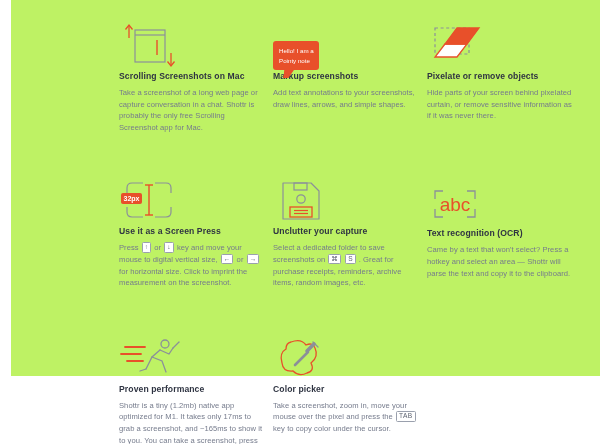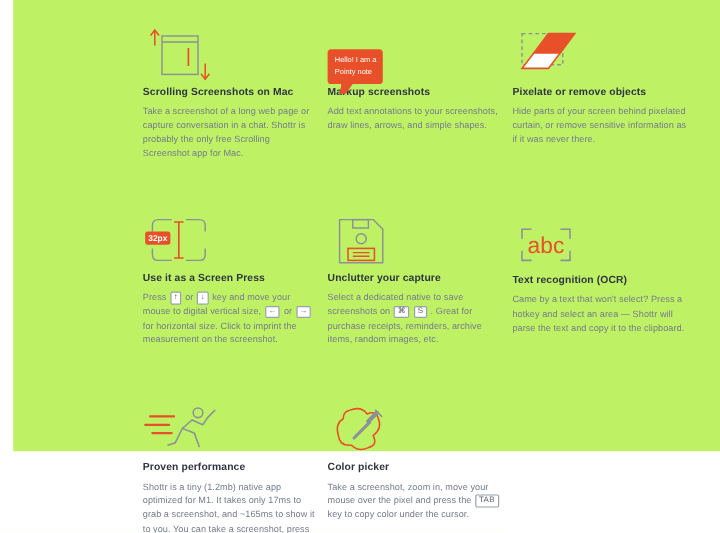--- a/index.html
+++ b/index.html
@@ -175,21 +175,21 @@
         <svg class="ico" width="60" height="48" viewBox="0 0 60 48" xmlns="http://www.w3.org/2000/svg">
           <path d="M10 6 L38 6 L46 14 L46 42 L10 42 Z" fill="none" stroke="#8b9099" stroke-width="1.2" stroke-linejoin="round"></path>
           <rect x="21" y="6" width="13" height="7" fill="none" stroke="#8b9099" stroke-width="1.2"></rect>
           <circle cx="28" cy="22" r="4.2" fill="none" stroke="#8b9099" stroke-width="1.2"></circle>
           <rect x="17" y="30" width="22" height="10" fill="none" stroke="#e8502a" stroke-width="1.3"></rect>
           <line x1="21" y1="33.5" x2="35" y2="33.5" stroke="#e8502a" stroke-width="1.2"></line>
           <line x1="21" y1="36.5" x2="35" y2="36.5" stroke="#e8502a" stroke-width="1.2"></line>
         </svg>
       </div>
       <p class="card-title">Unclutter your capture</p>
-      <p class="card-body"><span>Select a dedicated native to save screenshots on </span><span class="kbd">⌘</span><span> </span><span class="kbd">S</span><span> . Great for purchase receipts, reminders, archive items, random images, etc.</span></p>
+      <p class="card-body"><span>Select a dedicated folder to save screenshots on </span><span class="kbd">⌘</span><span> </span><span class="kbd">S</span><span> . Great for purchase receipts, reminders, archive items, random images, etc.</span></p>
     </div>
 
 
     <div class="card r3">
       <div class="icon-box">
         <svg class="ico" width="64" height="48" viewBox="0 0 64 48" xmlns="http://www.w3.org/2000/svg">
           <polyline points="16,12 8,12 8,20" fill="none" stroke="#8b9099" stroke-width="1.3"></polyline>
           <polyline points="40,12 48,12 48,20" fill="none" stroke="#8b9099" stroke-width="1.3"></polyline>
           <polyline points="16,38 8,38 8,30" fill="none" stroke="#8b9099" stroke-width="1.3"></polyline>
           <polyline points="40,38 48,38 48,30" fill="none" stroke="#8b9099" stroke-width="1.3"></polyline>

